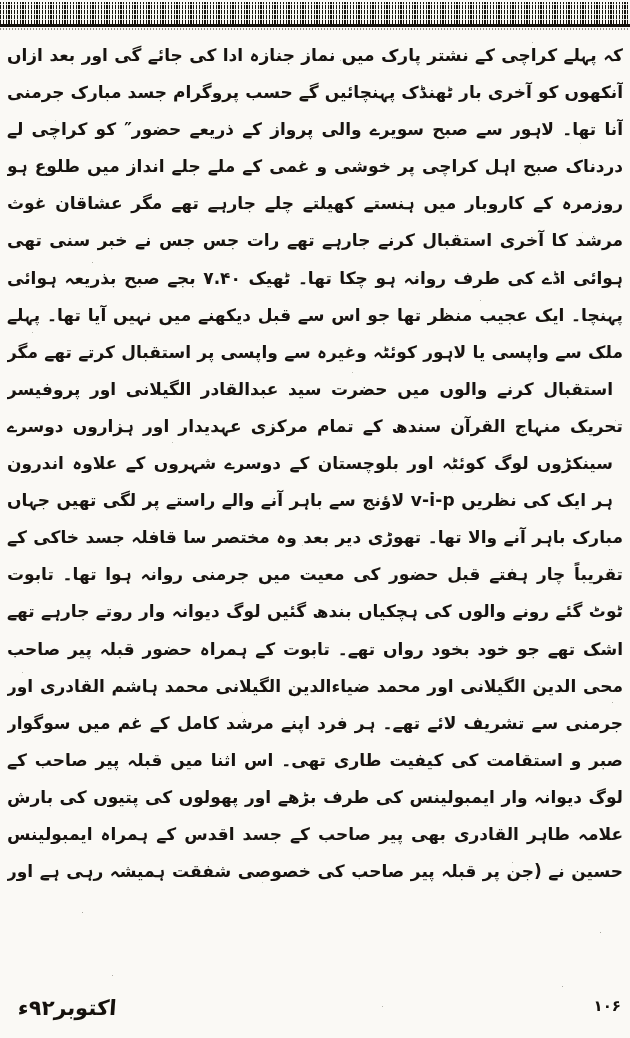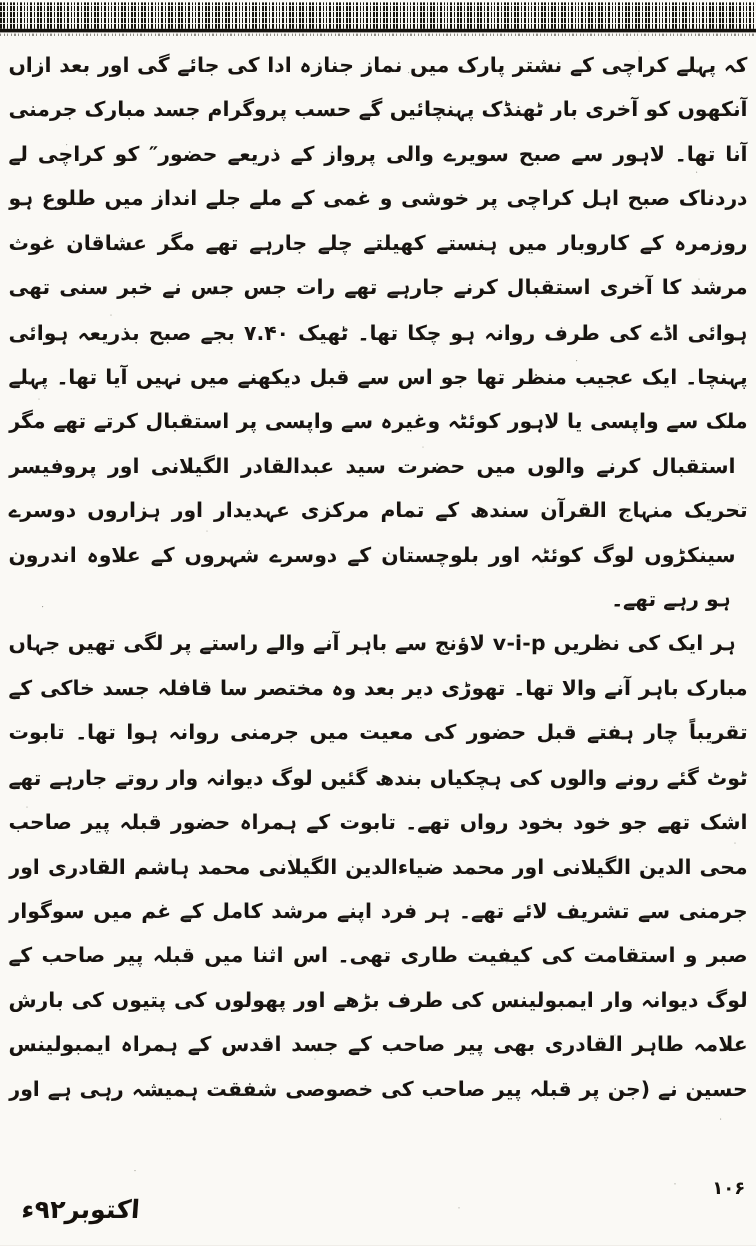--- a/index.html
+++ b/index.html
@@ -48,21 +48,21 @@
     padding-right:14px;
   }
   
   .footer-left{
     position:absolute;left:18px;bottom:18px;
     direction:rtl;font-size:21px;font-weight:bold;
     transform:skewX(-4deg);
     color:#15110c;
   }
   .footer-right{
-    position:absolute;right:9px;bottom:39px;
+    position:absolute;right:9px;bottom:23px;
     direction:rtl;font-size:15px;font-weight:bold;
     color:#15110c;
   }
   
   .noise{
     position:absolute;top:0;left:0;width:1px;height:1px;border-radius:50%;
     box-shadow:
       55px 120px #9a9892, 210px 95px #a8a69f, 340px 60px #8f8d86,
       580px 143px #a19f98, 92px 262px #979589, 480px 300px #8d8b84,
       615px 420px #9a988f, 35px 505px #8f8d86, 302px 545px #a5a39a,
@@ -90,21 +90,20 @@
       <p class="line">آنا تھا۔ لاہور سے صبح سویرے والی پرواز کے ذریعے حضور″ کو کراچی لے جایا گیا۔ آج ہفتے کی یہ</p>
       <p class="line">دردناک صبح اہل کراچی پر خوشی و غمی کے ملے جلے انداز میں طلوع ہو رہی تھی کچھ لوگ آج بھی اپنے</p>
       <p class="line">روزمرہ کے کاروبار میں ہنستے کھیلتے چلے جارہے تھے مگر عشاقان غوث اعظم″ آج کراچی ایئرپورٹ پر اپنے</p>
       <p class="line">مرشد کا آخری استقبال کرنے جارہے تھے رات جس جس نے خبر سنی تھی وہ صبح ہوتے ہی کراچی کے</p>
       <p class="line">ہوائی اڈے کی طرف روانہ ہو چکا تھا۔ ٹھیک ۷.۴۰ بجے صبح بذریعہ ہوائی جہاز جسد خاکی کراچی ایئرپورٹ</p>
       <p class="line">پہنچا۔ ایک عجیب منظر تھا جو اس سے قبل دیکھنے میں نہیں آیا تھا۔ پہلے لوگ اپنے محبوب پیر کو بیرون</p>
       <p class="line">ملک سے واپسی یا لاہور کوئٹہ وغیرہ سے واپسی پر استقبال کرتے تھے مگر آج آنے والا مہمان اور ہی</p>
       <p class="line start">استقبال کرنے والوں میں حضرت سید عبدالقادر الگیلانی اور پروفیسر ڈاکٹر محمد طاہر القادری کے ساتھ</p>
       <p class="line">تحریک منہاج القرآن سندھ کے تمام مرکزی عہدیدار اور ہزاروں دوسرے عقیدت مند شامل تھے۔</p>
       <p class="line start">سینکڑوں لوگ کوئٹہ اور بلوچستان کے دوسرے شہروں کے علاوہ اندرون سندھ سے یہاں جمع</p>
-      <p class="line end">ہو رہے تھے۔</p>
       <p class="line start">ہر ایک کی نظریں v-i-p لاؤنج سے باہر آنے والے راستے پر لگی تھیں جہاں سے تابوت</p>
       <p class="line">مبارک باہر آنے والا تھا۔ تھوڑی دیر بعد وہ مختصر سا قافلہ جسد خاکی کے ساتھ نمودار ہوا جو آج سے</p>
       <p class="line">تقریباً چار ہفتے قبل حضور کی معیت میں جرمنی روانہ ہوا تھا۔ تابوت دیکھتے ہی صبر و ضبط کے تمام بند</p>
       <p class="line">ٹوٹ گئے رونے والوں کی ہچکیاں بندھ گئیں لوگ دیوانہ وار روتے جارہے تھے یہ عجیب کیف آور</p>
       <p class="line">اشک تھے جو خود بخود رواں تھے۔ تابوت کے ہمراہ حضور قبلہ پیر صاحب کے دونوں صاحبزادے محمود</p>
       <p class="line">محی الدین الگیلانی اور محمد ضیاءالدین الگیلانی محمد ہاشم القادری اور حسین قادری چند دیگر احباب بھی</p>
       <p class="line">جرمنی سے تشریف لائے تھے۔ ہر فرد اپنے مرشد کامل کے غم میں سوگوار تھا لیکن ماحول پر</p>
       <p class="line">صبر و استقامت کی کیفیت طاری تھی۔ اس اثنا میں قبلہ پیر صاحب کے تابوت مبارک کو باہر لایا گیا۔</p>
       <p class="line">لوگ دیوانہ وار ایمبولینس کی طرف بڑھے اور پھولوں کی پتیوں کی بارش ایمبولینس پر ہوگئی۔ جناب</p>
       <p class="line">علامہ طاہر القادری بھی پیر صاحب کے جسد اقدس کے ہمراہ ایمبولینس میں سوار تھے ۔ قاضی زاہد</p>

